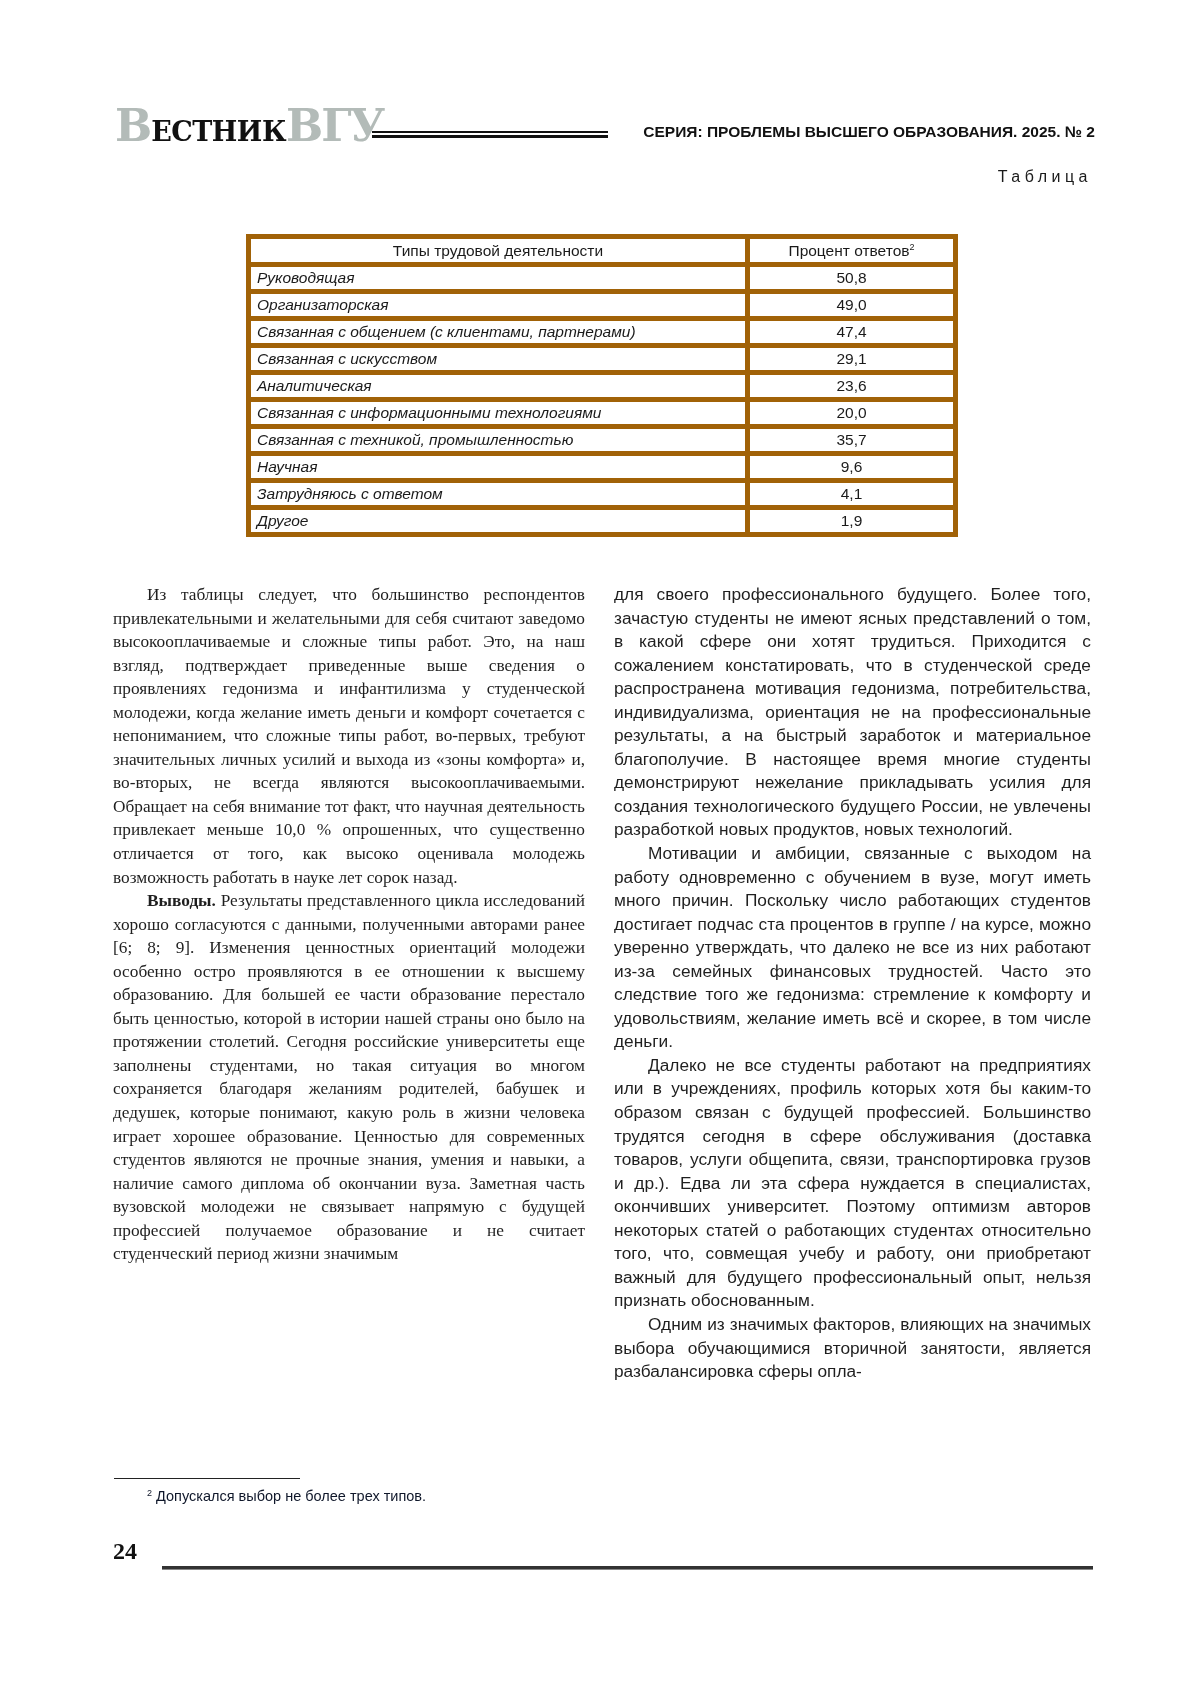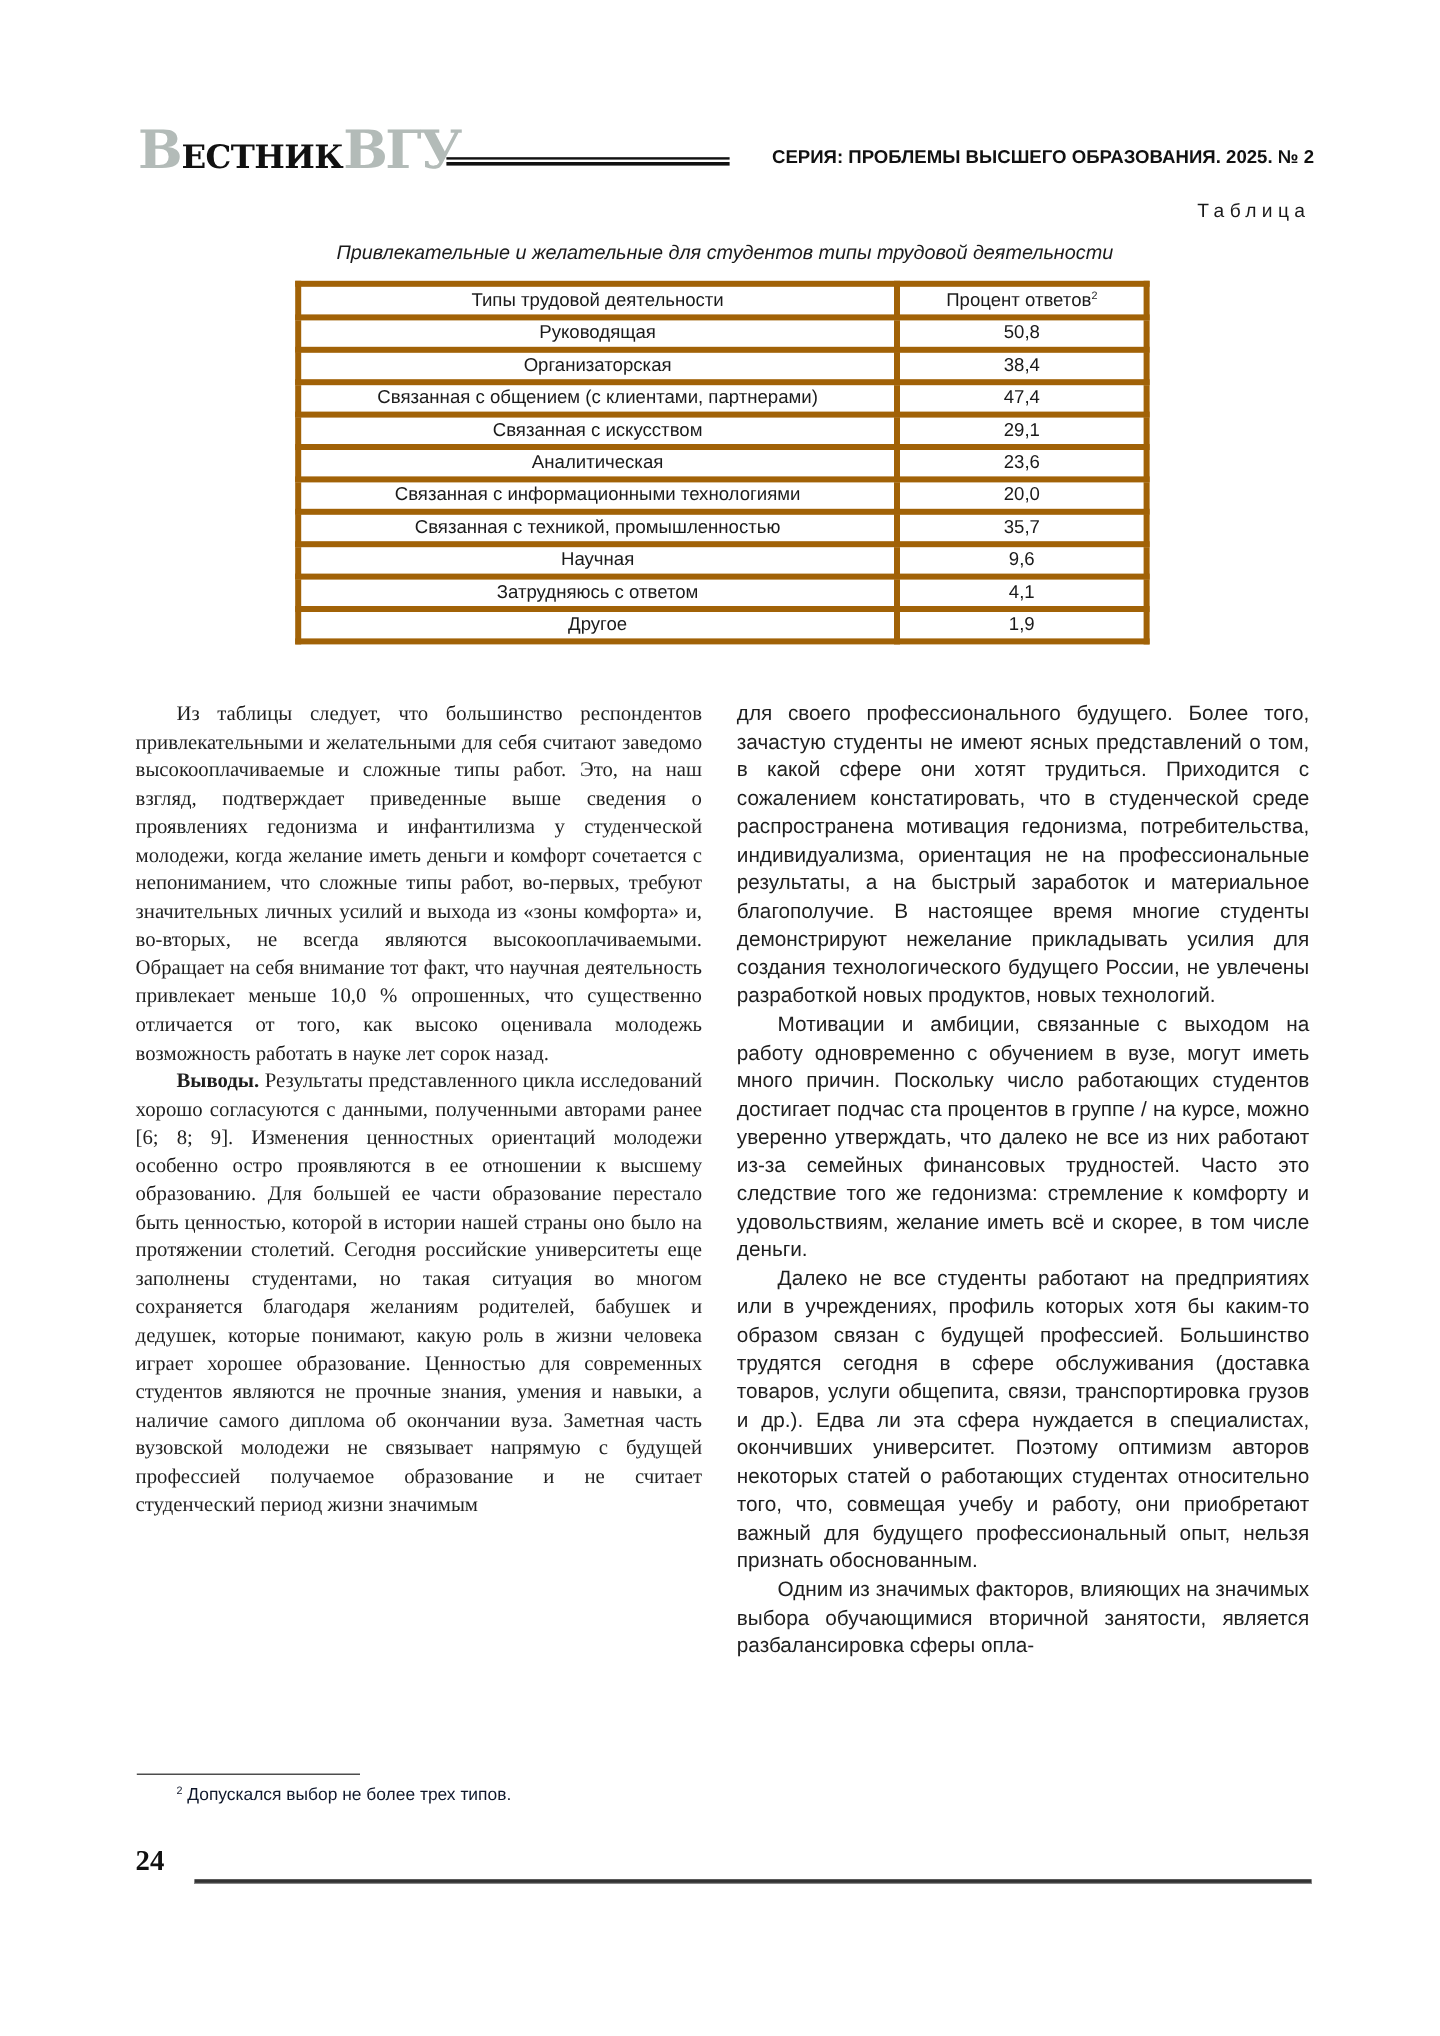--- a/index.html
+++ b/index.html
@@ -16,21 +16,21 @@
     .hdr-rule .l1 { position: absolute; left: 0; top: 0; width: 100%; height: 2px; background: #111; }
     .hdr-rule .l2 { position: absolute; left: 0; top: 4px; width: 100%; height: 3px; background: #111; }
     .series { position: absolute; right: 105px; top: 123px; font-family: "Liberation Sans", sans-serif; font-weight: bold; font-size: 15.5px; color: #111; white-space: nowrap; }
 
     
     .table-label { position: absolute; right: 108px; top: 168px; font-family: "Liberation Sans", sans-serif; font-size: 16px; letter-spacing: 4.5px; color: #1a1a1a; }
     .table-caption { position: absolute; left: 0; width: 1200px; top: 202px; text-align: center; font-family: "Liberation Sans", sans-serif; font-style: italic; font-size: 16.5px; color: #1a1a1a; padding-left: 8px; box-sizing: border-box; }
     table.data { position: absolute; left: 246px; top: 234px; width: 712px; border-collapse: collapse; font-family: "Liberation Sans", sans-serif; font-size: 15.5px; color: #1a1a1a; }
     table.data th, table.data td { border: 5px solid #a16207; height: 27px; padding: 0 6px; box-sizing: border-box; font-weight: normal; }
     table.data th { height: 28px; text-align: center; }
-    table.data td.name { text-align: center; }
+    table.data td.name { text-align: left; font-style: italic; }
     table.data td.val, table.data th.val { text-align: center; width: 208px; }
     sup { font-size: 9px; vertical-align: 6px; line-height: 0; }
 
     
     .col { position: absolute; top: 583px; font-family: "Liberation Sans", sans-serif; font-size: 17.3px; line-height: 23.55px; color: #1f1f1f; text-align: justify; hyphens: manual; }
     .col-left { left: 113px; width: 472px; font-family: Liberation Serif, serif; }
     .col-right { left: 614px; width: 477px; top: 583px; }
     .col p { margin: 0; text-indent: 34px; }
     .col p.cont { text-indent: 0; }
     .col b { font-weight: bold; }
@@ -54,37 +54,36 @@
       <span class="big">В</span><span class="small">ЕСТНИК</span><span class="vgu">ВГУ</span>
     </div>
     <div class="hdr-rule" style="left:372px;top:131px;width:236px;">
       <div class="l1"></div>
         <div class="l2"></div>
     </div>
     <div class="series">СЕРИЯ: ПРОБЛЕМЫ ВЫСШЕГО ОБРАЗОВАНИЯ. 2025. № 2</div>
   </div>
 
   <div class="table-label">Таблица</div>
-  <div class="table-caption">Привлекательные и желательные для студентов типы трудовой деятельности</div>
 
   <table class="data">
     <thead>
       <tr>
         <th><span>Типы трудовой деятельности</span></th>
         <th class="val"><span>Процент ответов</span><sup>2</sup></th>
       </tr>
     </thead>
     <tbody id="table-body">
         <tr>
           <td class="name">Руководящая</td>
           <td class="val">50,8</td>
         </tr>
         <tr>
           <td class="name">Организаторская</td>
-          <td class="val">38,4</td>
+          <td class="val">49,0</td>
         </tr>
         <tr>
           <td class="name">Связанная с общением (с клиентами, партнерами)</td>
           <td class="val">47,4</td>
         </tr>
         <tr>
           <td class="name">Связанная с искусством</td>
           <td class="val">29,1</td>
         </tr>
         <tr>

